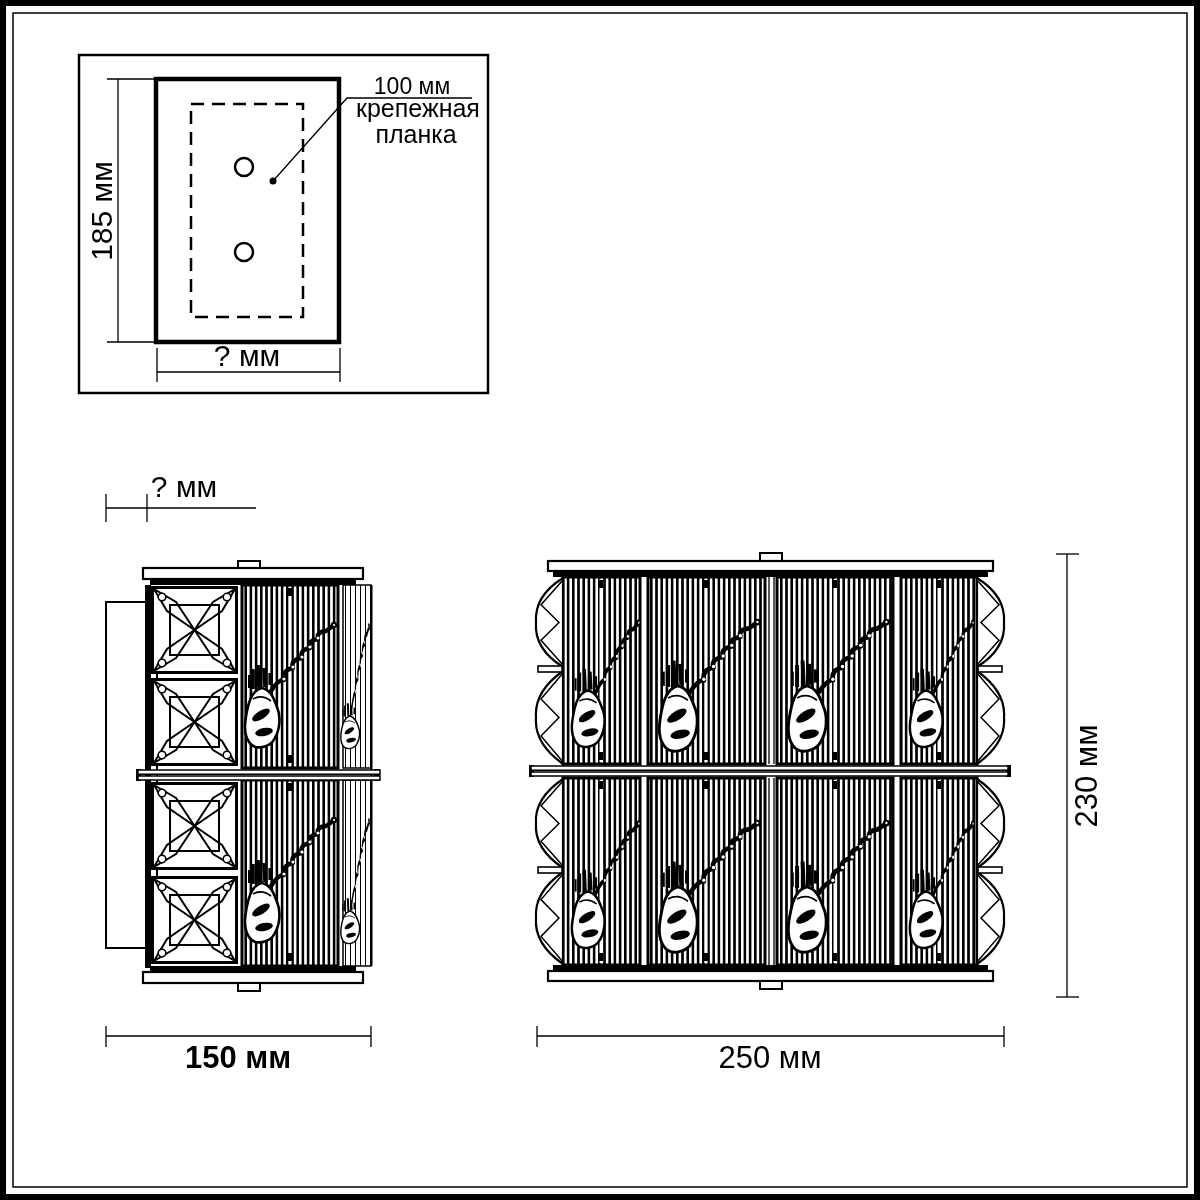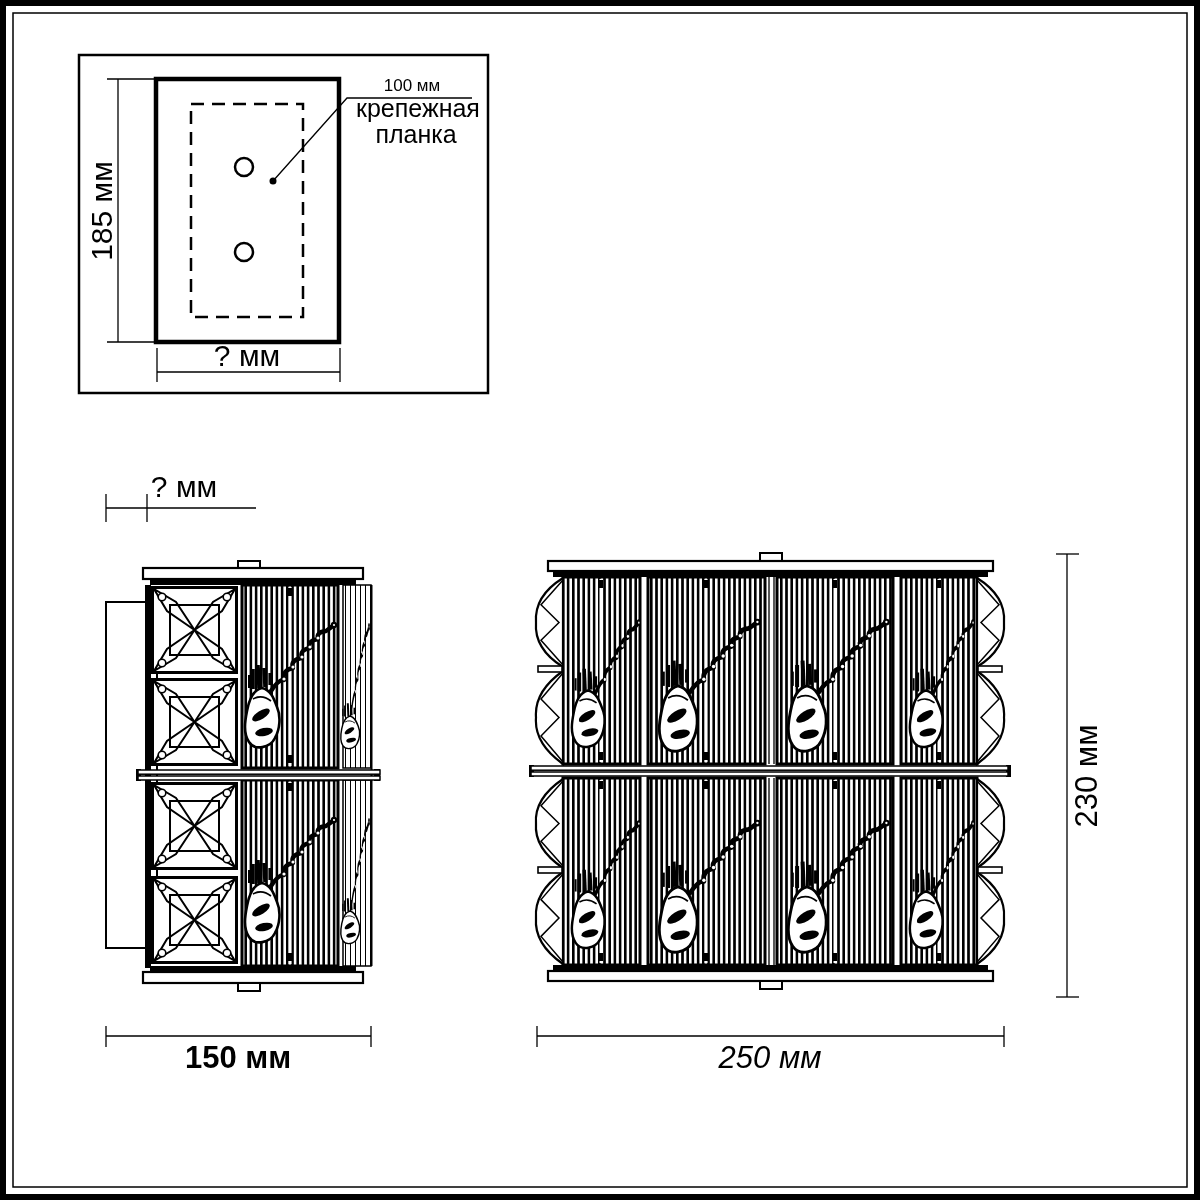--- a/index.html
+++ b/index.html
@@ -246,22 +246,22 @@
     </g>
 
     <g stroke="#000" stroke-width="1.3">
       <line x1="537" y1="1036" x2="1004" y2="1036"></line>
       <line x1="537" y1="1026" x2="537" y2="1047"></line>
       <line x1="1004" y1="1026" x2="1004" y2="1047"></line>
     </g>
   </g>
 </svg>
 
-<div class="lbl" style="left:412px;top:86px;font-size:17px;">100 мм</div>
+<div class="lbl" style="left:412px;top:86px;font-size:23px;">100 мм</div>
 <div class="lbl wrap" style="left:416px;top:121px;font-size:25px;width:120px;">крепежная планка</div>
 <div class="lbl rot" style="left:102px;top:211px;font-size:30px;">185 мм</div>
 <div class="lbl" style="left:247px;top:356px;font-size:30px;">? мм</div>
 <div class="lbl" style="left:184px;top:487px;font-size:30px;">? мм</div>
 <div class="lbl" style="left:238px;top:1058px;font-size:31px;font-weight:bold;">150 мм</div>
-<div class="lbl" style="left:770px;top:1058px;font-size:31px;font-style:italic;">250 мм</div>
+<div class="lbl" style="left:770px;top:1058px;font-size:31px;">250 мм</div>
 <div class="lbl rot" style="left:1087px;top:776px;font-size:31px;">230 мм</div>
 
 </div>
 
 </body></html>

